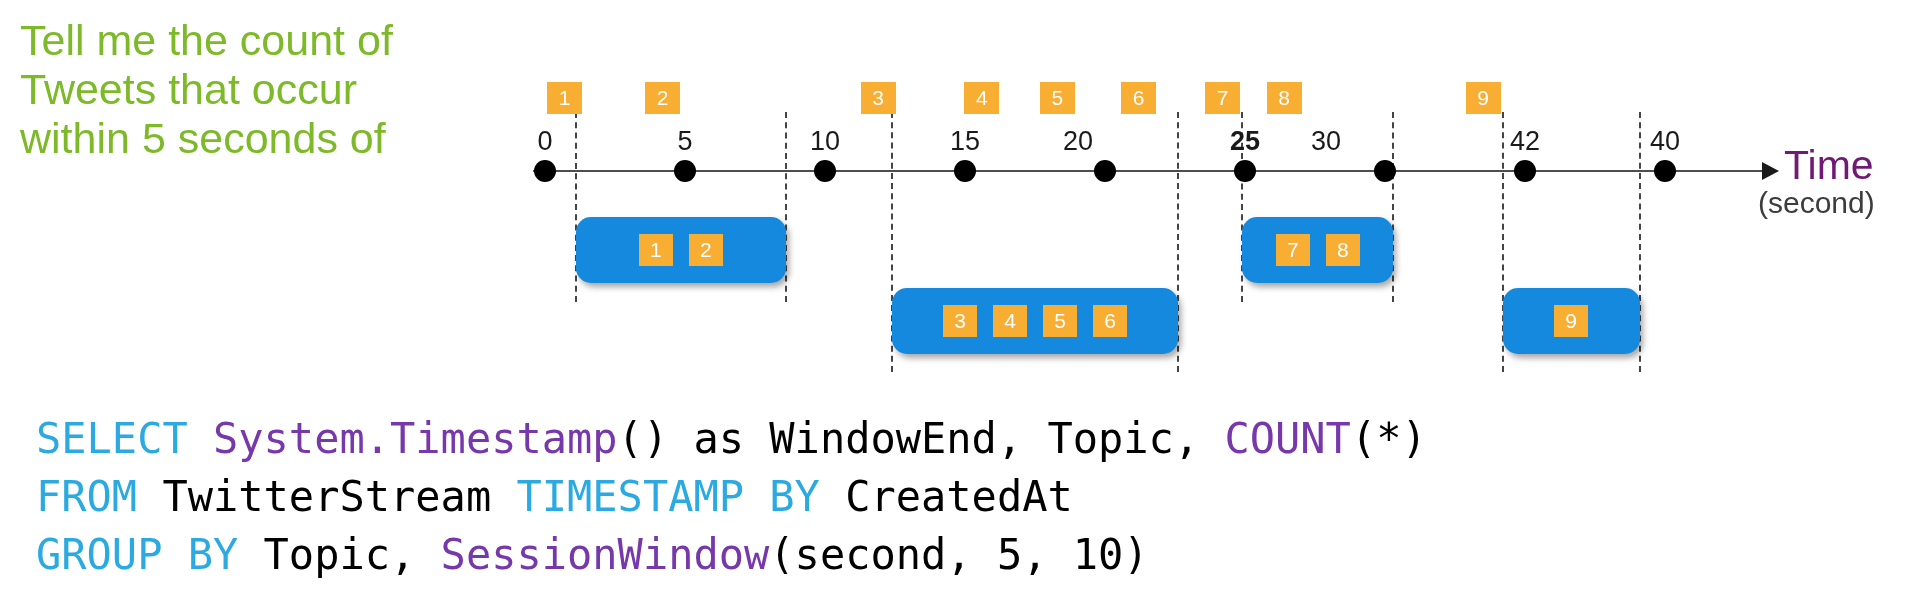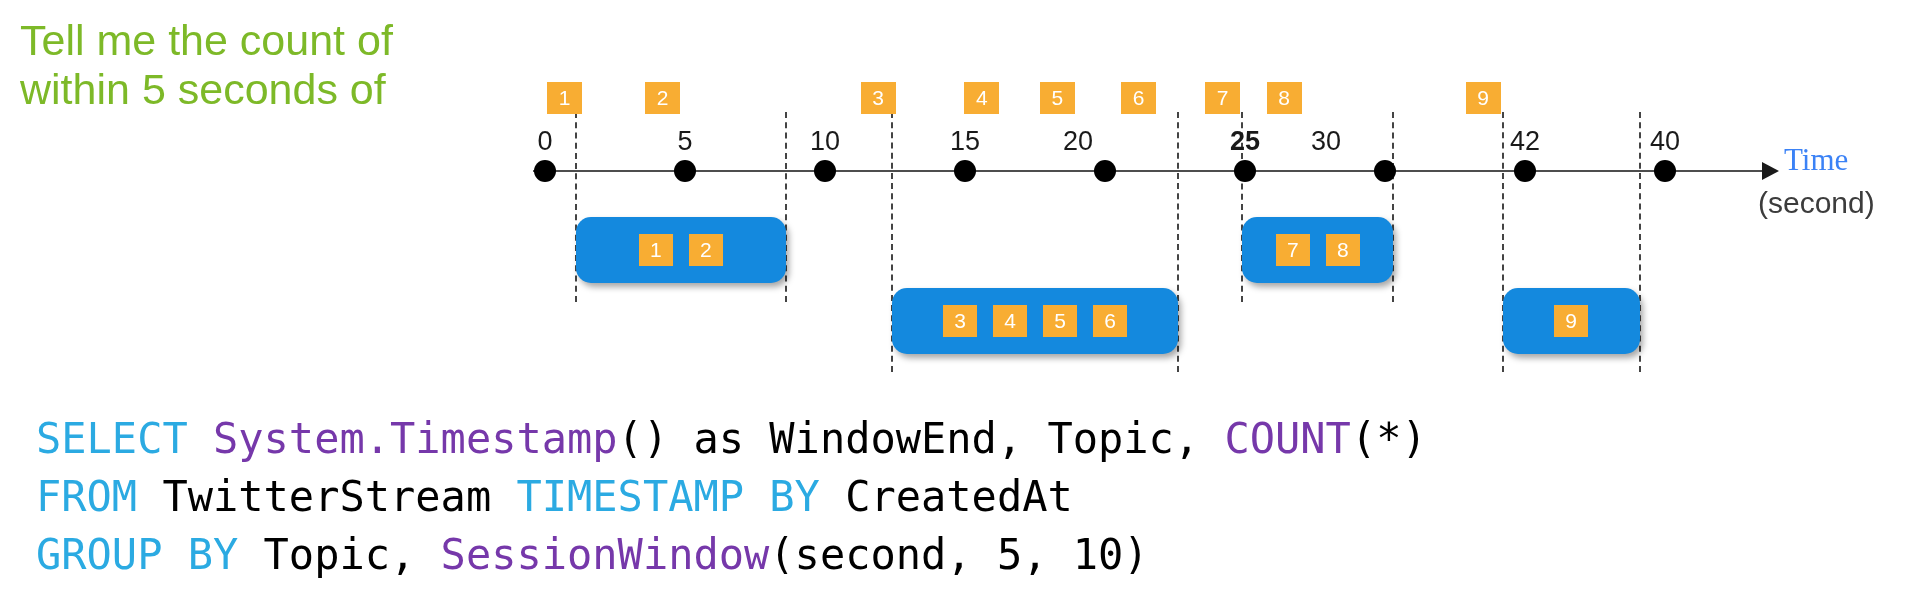--- a/index.html
+++ b/index.html
@@ -12,21 +12,21 @@
 
   
   .banner{position:absolute;left:553px;top:18px;width:1145px;height:60px;
           display:flex;align-items:center;justify-content:center;}
   .banner span{color:#ffffff;font-size:28px;letter-spacing:0px;white-space:nowrap;}
 
   
   .axis-line{position:absolute;left:533px;top:170px;width:1232px;height:2px;}
   .axis-arrow{position:absolute;left:1762px;top:162px;width:0;height:0;
               border-left:17px solid #1a1a1a;border-top:9px solid transparent;border-bottom:9px solid transparent;}
-  .time-label{position:absolute;left:1784px;top:142px;font-size:31px;color:#3b82f6;white-space:nowrap;font-family:Liberation Serif, serif;}
+  .time-label{position:absolute;left:1784px;top:142px;font-size:41px;color:#701a75;white-space:nowrap;}
   .time-unit{position:absolute;left:1758px;top:186px;font-size:30px;color:#3c3c3c;white-space:nowrap;}
   .tick-dot{position:absolute;top:160px;width:22px;height:22px;border-radius:50%;background:#000;z-index:3;}
   .tick-label{position:absolute;top:126px;width:64px;text-align:center;font-size:27px;color:#1a1a1a;z-index:2;}
 
   
   .event-box{position:absolute;top:82px;width:35px;height:32px;display:flex;align-items:center;
              justify-content:center;color:#fff;font-size:21px;z-index:4;}
 
   
   .dash{position:absolute;top:112px;width:0;border-left:2px dashed #444;z-index:1;}
@@ -42,20 +42,21 @@
        font-size:42px;line-height:58px;white-space:pre;margin-left:14px;}
   .sql .pl{color:#000000;}
 </style>
 </head>
 <body>
 
 <div class="stage">
 
   <div class="prompt" style="color: rgb(125, 185, 40);">
     <div>Tell me the count of</div>
+    <div>Tweets that occur</div>
     <div>within 5 seconds of</div>
   </div>
 
 
   <div>
     <div class="axis-line" style="background: rgb(77, 77, 77);"></div>
     <div class="axis-arrow"></div>
     <div class="time-label">Time</div>
     <div class="time-unit">(second)</div>
     <div id="dashes">

